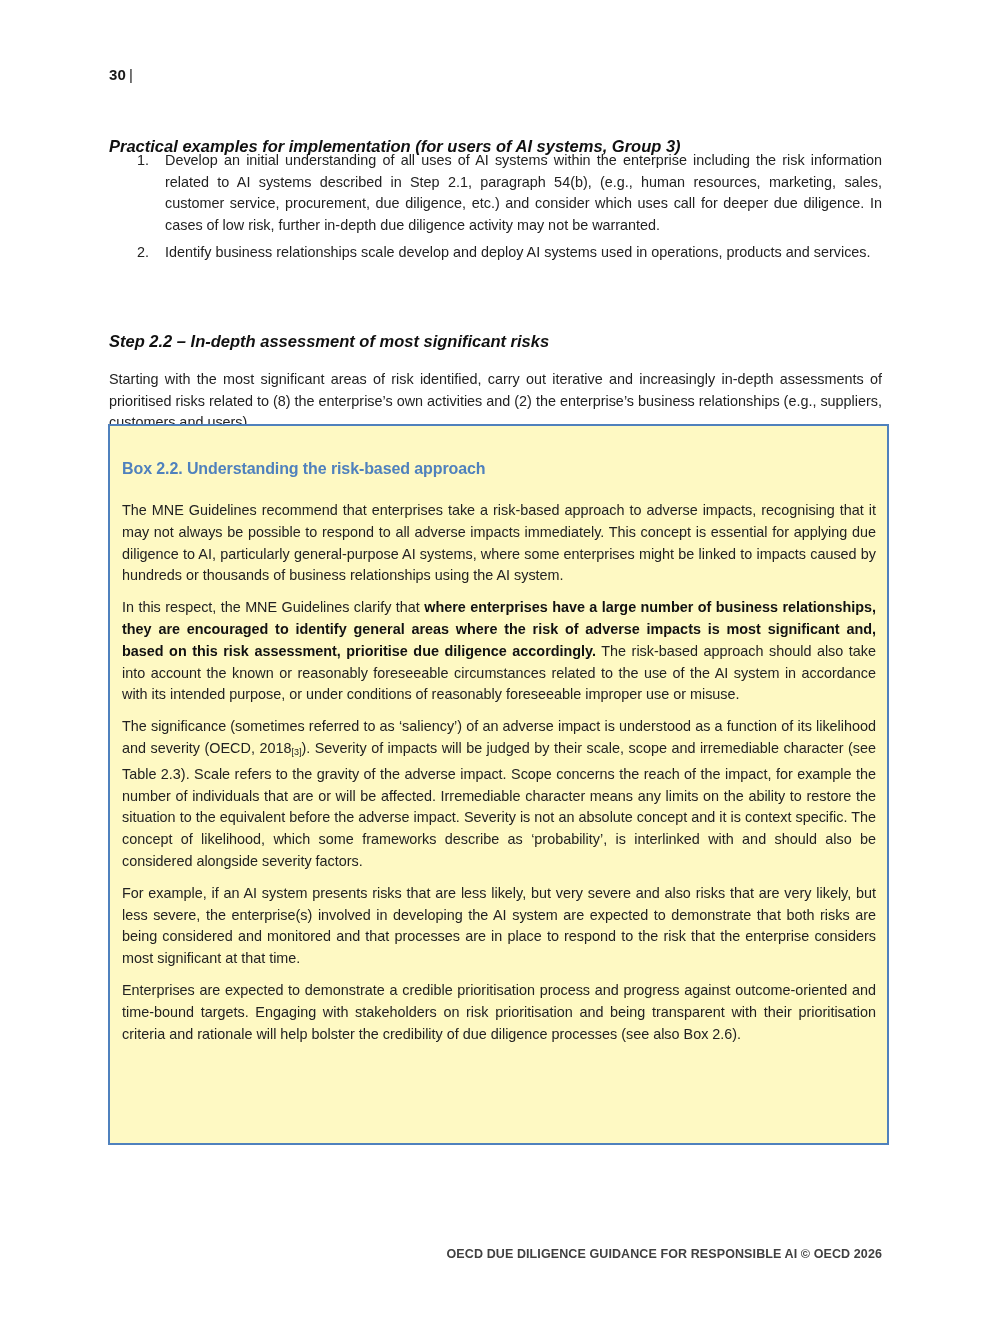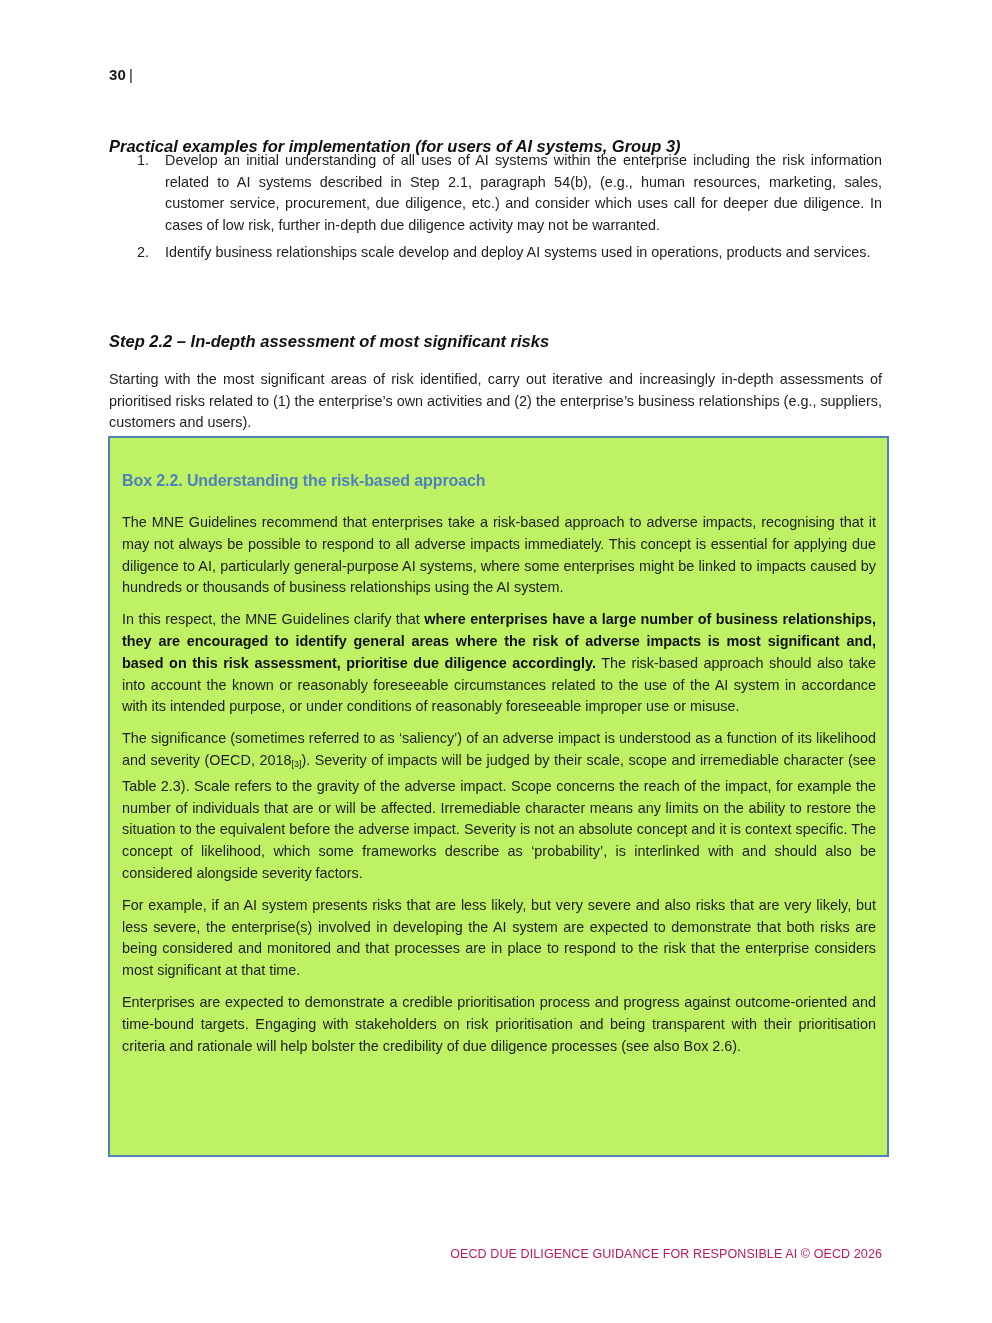--- a/index.html
+++ b/index.html
@@ -5,27 +5,27 @@
   html, body { margin: 0; padding: 0; background: #ffffff; }
   body { width: 992px; height: 1323px; position: relative; overflow: hidden;
          font-family: "Liberation Sans", sans-serif; color: #1a1a1a; }
   .page-number { position: absolute; left: 109px; top: 66px; font-size: 15px; font-weight: bold; letter-spacing: 0.2px; }
   .page-number .sep { font-weight: normal; margin-left: 3px; }
   .h-italic { position: absolute; left: 109px; font-size: 16.5px; font-weight: bold; font-style: italic; color: #111; }
   .list { position: absolute; left: 109px; top: 150px; width: 773px; margin: 0; padding: 0; list-style: none; }
   .list li { position: relative; padding-left: 56px; font-size: 14.4px; line-height: 21.7px; text-align: justify; margin-bottom: 5px; color: #222; }
   .list li .num { position: absolute; left: 28px; top: 0; }
   .para { position: absolute; left: 109px; width: 773px; font-size: 14.4px; line-height: 21.7px; text-align: justify; color: #222; margin: 0; }
-  .box { position: absolute; left: 108px; top: 436px; width: 777px; height: 717px; background: #bef264; border: 2px solid #4f81bd; box-sizing: content-box; }
+  .box { position: absolute; left: 108px; top: 424px; width: 777px; height: 717px; background: #fef9c3; border: 2px solid #4f81bd; box-sizing: content-box; }
   .box-title { position: absolute; left: 12px; top: 34px; font-size: 16px; font-weight: bold; color: #4f81bd; letter-spacing: -0.1px; }
   .box-body { position: absolute; left: 12px; top: 74px; width: 754px; }
   .box-body p { margin: 0 0 10px 0; font-size: 14.4px; line-height: 21.8px; text-align: justify; color: #222; }
   .box-body b { color: #111; }
   .box-body sub { font-size: 9px; vertical-align: -2px; }
-  .footer { position: absolute; right: 110px; top: 1247px; font-size: 12.5px; color: #be185d; letter-spacing: 0.1px; }
+  .footer { position: absolute; right: 110px; top: 1247px; font-size: 12.5px; color: #404040; letter-spacing: 0.1px; font-weight: bold; }
 </style>
 </head>
 <body>
 
 <div class="page-number">
   <span>30</span><span class="sep">|</span>
 </div>
 
 <div class="h-italic" style="top:113px;margin-top:24px;">Practical examples for implementation (for users of AI systems, Group 3)</div>
 
@@ -35,21 +35,21 @@
     <span>Develop an initial understanding of all uses of AI systems within the enterprise including the risk information related to AI systems described in Step 2.1, paragraph 54(b), (e.g., human resources, marketing, sales, customer service, procurement, due diligence, etc.) and consider which uses call for deeper due diligence. In cases of low risk, further in-depth due diligence activity may not be warranted.</span>
   </li>
   <li>
     <span class="num">2.</span>
     <span>Identify business relationships scale develop and deploy AI systems used in operations, products and services.</span>
   </li>
 </ol>
 
 <div class="h-italic" style="top:332px;">Step 2.2 – In-depth assessment of most significant risks</div>
 
-<p class="para" style="top:369px;">Starting with the most significant areas of risk identified, carry out iterative and increasingly in-depth assessments of prioritised risks related to (1) the enterprise’s own activities and (2) the enterprise’s business relationships (e.g., suppliers, customers and users).</p>
+<p class="para" style="top:369px;">Starting with the most significant areas of risk identified, carry out iterative and increasingly in-depth assessments of prioritised risks related to (8) the enterprise’s own activities and (2) the enterprise’s business relationships (e.g., suppliers, customers and users).</p>
 
 <div class="box">
   <div class="box-title">Box 2.2. Understanding the risk-based approach</div>
   <div class="box-body">
     <p>The MNE Guidelines recommend that enterprises take a risk-based approach to adverse impacts, recognising that it may not always be possible to respond to all adverse impacts immediately. This concept is essential for applying due diligence to AI, particularly general-purpose AI systems, where some enterprises might be linked to impacts caused by hundreds or thousands of business relationships using the AI system.</p>
     <p><span>In this respect, the MNE Guidelines clarify that </span><b>where enterprises have a large number of business relationships, they are encouraged to identify general areas where the risk of adverse impacts is most significant and, based on this risk assessment, prioritise due diligence accordingly.</b><span> The risk-based approach should also take into account the known or reasonably foreseeable circumstances related to the use of the AI system in accordance with its intended purpose, or under conditions of reasonably foreseeable improper use or misuse.</span></p>
     <p><span>The significance (sometimes referred to as ‘saliency’) of an adverse impact is understood as a function of its likelihood and severity (OECD, 2018</span><sub>[3]</sub><span>). Severity of impacts will be judged by their scale, scope and irremediable character (see Table 2.3). Scale refers to the gravity of the adverse impact. Scope concerns the reach of the impact, for example the number of individuals that are or will be affected. Irremediable character means any limits on the ability to restore the situation to the equivalent before the adverse impact. Severity is not an absolute concept and it is context specific. The concept of likelihood, which some frameworks describe as ‘probability’, is interlinked with and should also be considered alongside severity factors.</span></p>
     <p>For example, if an AI system presents risks that are less likely, but very severe and also risks that are very likely, but less severe, the enterprise(s) involved in developing the AI system are expected to demonstrate that both risks are being considered and monitored and that processes are in place to respond to the risk that the enterprise considers most significant at that time.</p>
     <p>Enterprises are expected to demonstrate a credible prioritisation process and progress against outcome-oriented and time-bound targets. Engaging with stakeholders on risk prioritisation and being transparent with their prioritisation criteria and rationale will help bolster the credibility of due diligence processes (see also Box 2.6).</p>
   </div>

